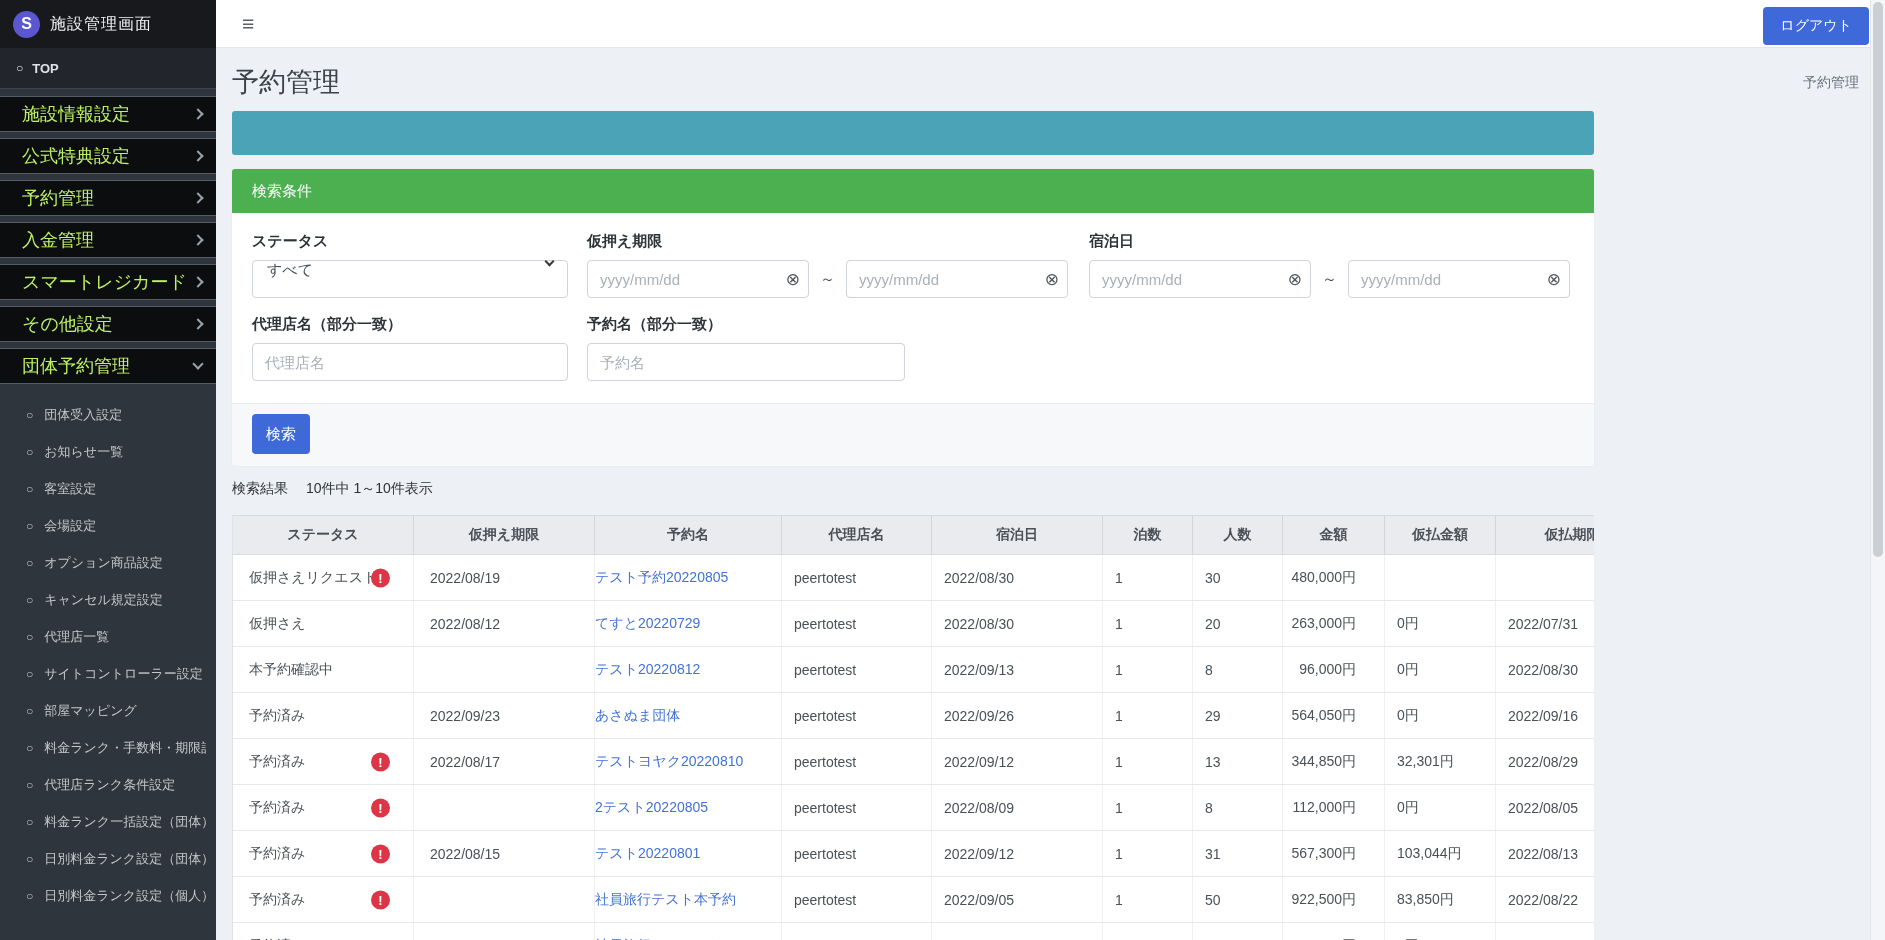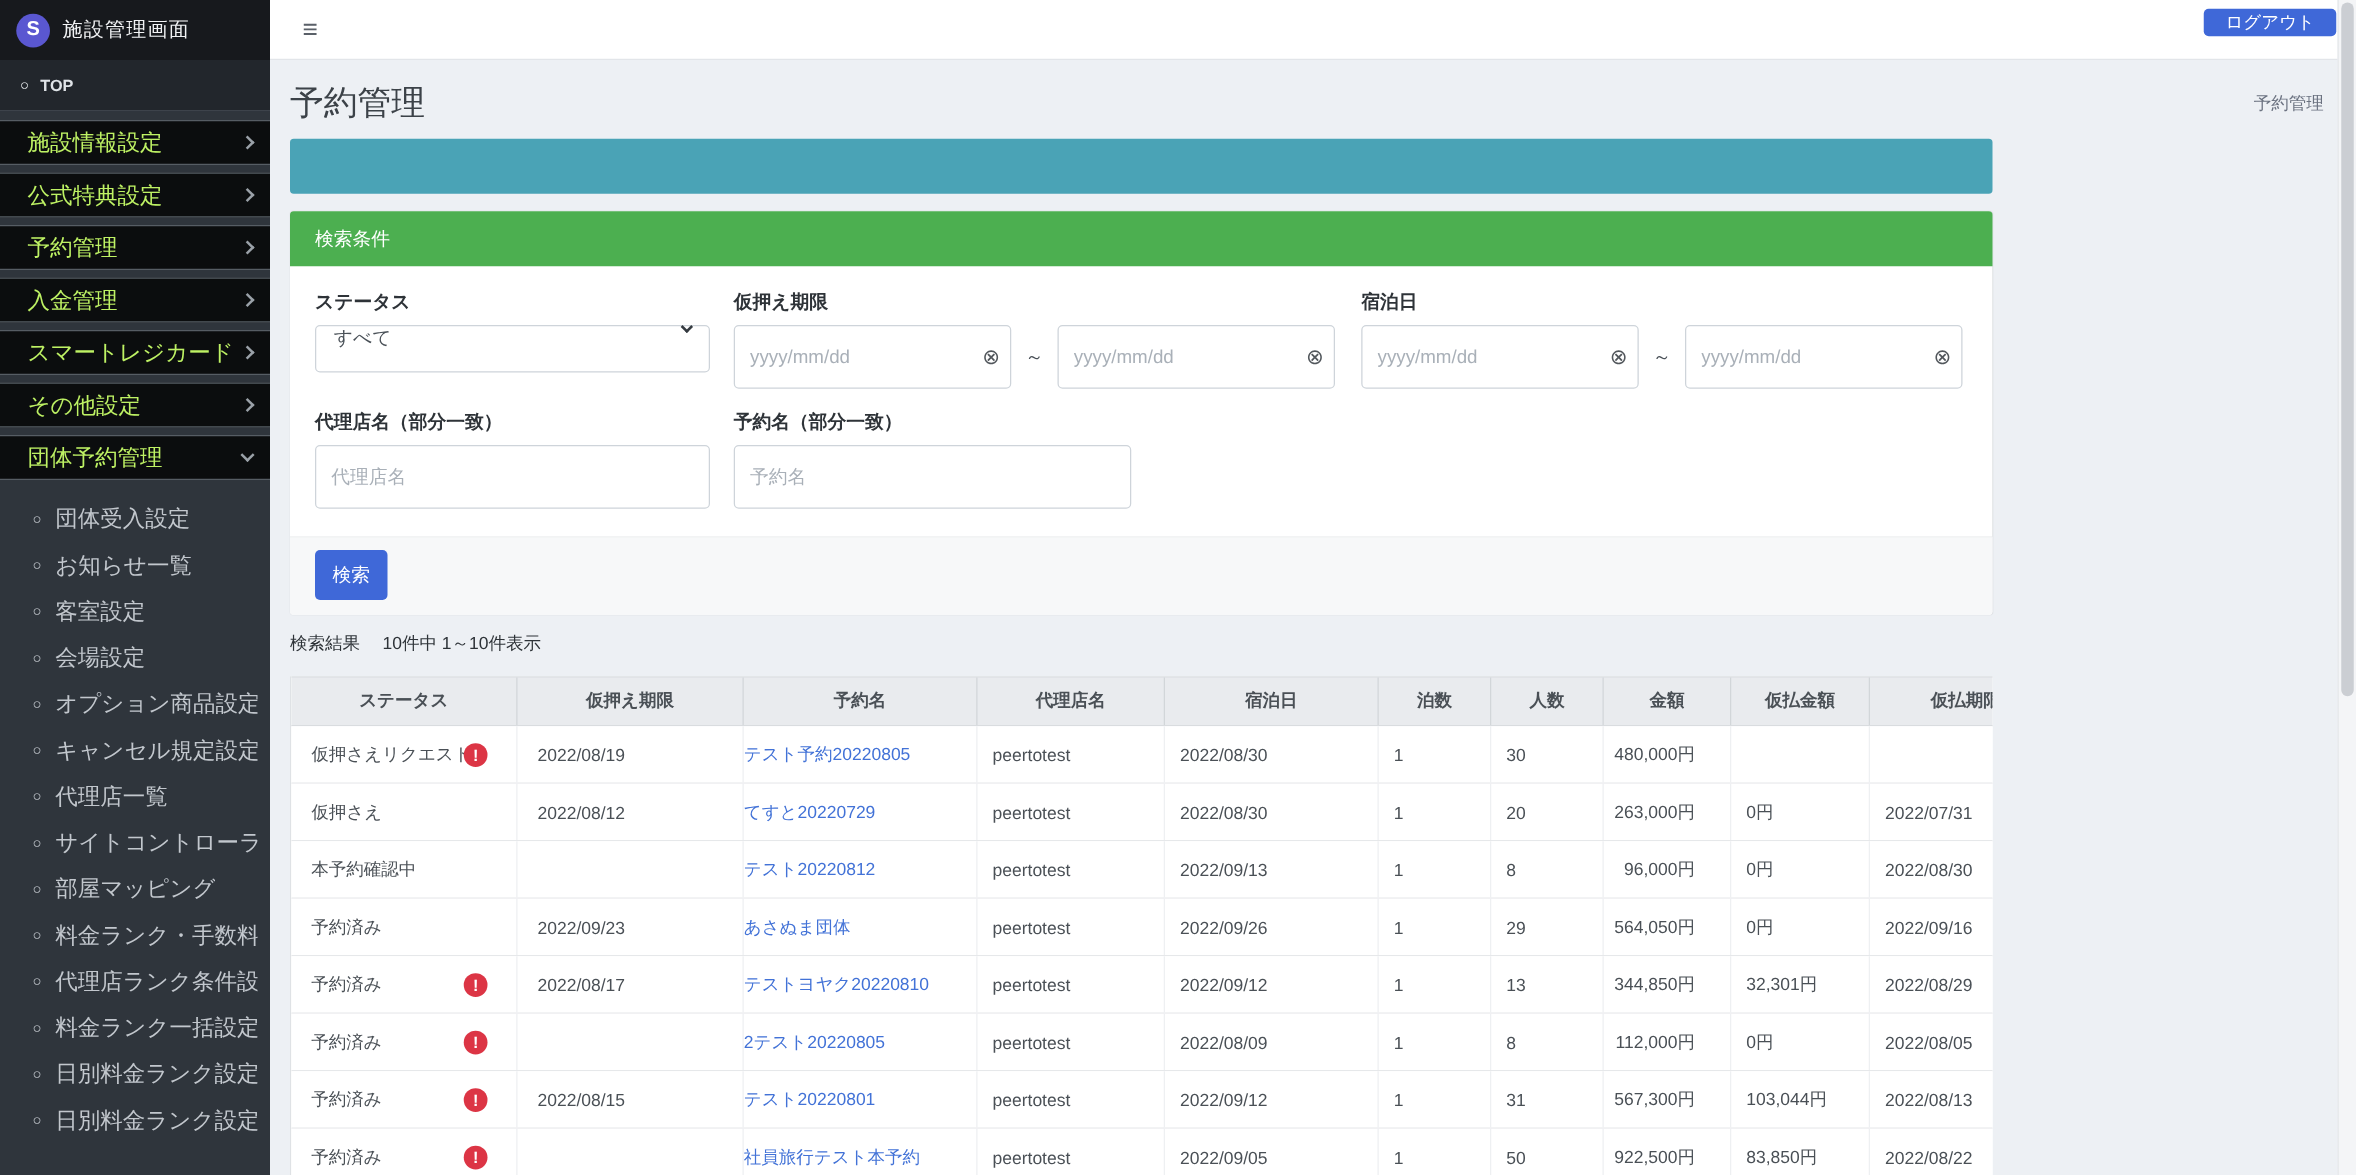--- a/index.html
+++ b/index.html
@@ -18,27 +18,27 @@
   .menu-list { padding-top:7px; }
   .menu-box { height:36px; margin:0 0 6px 0; background:#0b0d0e; border-top:1px solid #565d64; border-bottom:1px solid #565d64;
     display:flex; align-items:center; justify-content:space-between; padding:0 14px 0 22px; cursor:pointer; }
   .menu-label { color:#bef264; font-size:18px; white-space:nowrap; }
   .chev { width:8px; height:8px; border-right:2px solid #9aa1a8; border-bottom:2px solid #9aa1a8; flex:none; }
   .chev-right { transform:rotate(-45deg); }
   .chev-down { transform:rotate(45deg); margin-top:-4px; }
   .sub-list { padding-top:6px; }
   .sub-item { height:37px; display:flex; align-items:center; padding:0 10px 0 26px; gap:11px; cursor:pointer; overflow:hidden; }
   .sub-item .circ { color:#c2c7cd; font-size:12px; flex:none; }
-  .sub-label { color:#c2c7cd; font-size:18px; white-space:nowrap; overflow:hidden; }
+  .sub-label { color:#c2c7cd; font-size:13px; white-space:nowrap; overflow:hidden; }
 
   
   .topbar { position:absolute; left:216px; top:0; width:1669px; height:48px; background:#fff;
     border-bottom:1px solid #e2e5e9; z-index:4; }
   .hamburger { position:absolute; left:26px; top:13px; font-size:21px; color:#5a6068; cursor:pointer; line-height:21px; }
-  .logout-btn { position:absolute; right:16px; top:7px; height:22px; padding:0 17px; background:#3f68d8; color:#fff;
+  .logout-btn { position:absolute; right:16px; top:7px; height:38px; padding:0 17px; background:#3f68d8; color:#fff;
     font-size:14px; border:none; border-radius:4px; cursor:pointer;
     font-family:"Liberation Sans","DejaVu Sans",sans-serif; }
 
   
   .content { position:absolute; left:216px; top:48px; width:1669px; height:892px; padding:16px 0 0 16px; }
   .page-title { font-size:27px; color:#3c4248; font-weight:normal; }
   .breadcrumb { position:absolute; right:26px; top:26px; font-size:14px; color:#6b7280; }
   .banner { width:1362px; height:44px; background:#4aa3b6; border-radius:3px; margin-top:11px; }
 
   .card { width:1362px; margin-top:14px; background:#fff; border-radius:3px; box-shadow:0 0 1px rgba(0,0,0,.15); }
@@ -47,21 +47,21 @@
   .card-body { padding:19px 20px 22px 20px; }
   .form-row { display:flex; }
   .form-row + .form-row { margin-top:17px; }
   .fgroup { display:flex; flex-direction:column; }
   .flabel { font-size:15px; font-weight:bold; color:#2e3338; margin-bottom:9px; }
   .frow { display:flex; align-items:center; }
   .select-box { width:316px; height:38px; border:1px solid #ced4da; border-radius:4px; background:#fff;
     display:flex; justify-content:space-between; padding:0 14px; font-size:15px; color:#495057; cursor:pointer; }
   .select-box .chev { border-color:#343a40; width:7px; height:7px; margin-top:-3px; }
   .date-input-wrap { position:relative; width:222px; }
-  .date-input, .text-input { width:100%; height:51px; border:1px solid #ced4da; border-radius:4px; padding:0 12px;
+  .date-input, .text-input { width:100%; height:38px; border:1px solid #ced4da; border-radius:4px; padding:0 12px;
     font-size:15px; color:#495057; font-family:"Liberation Sans","DejaVu Sans",sans-serif; }
   .date-input { padding-right:34px; }
   input::placeholder { color:#a9b0b8; }
   .clear-x { position:absolute; right:9px; top:50%; transform:translateY(-50%); font-size:17px; color:#52575c;
     cursor:pointer; line-height:17px; }
   .tilde { margin:0 11px; font-size:15px; color:#495057; }
   .text-input.w316 { width:316px; }
   .text-input.w318 { width:318px; }
   .m19 { margin-right:19px; }
   .m21 { margin-right:21px; }

